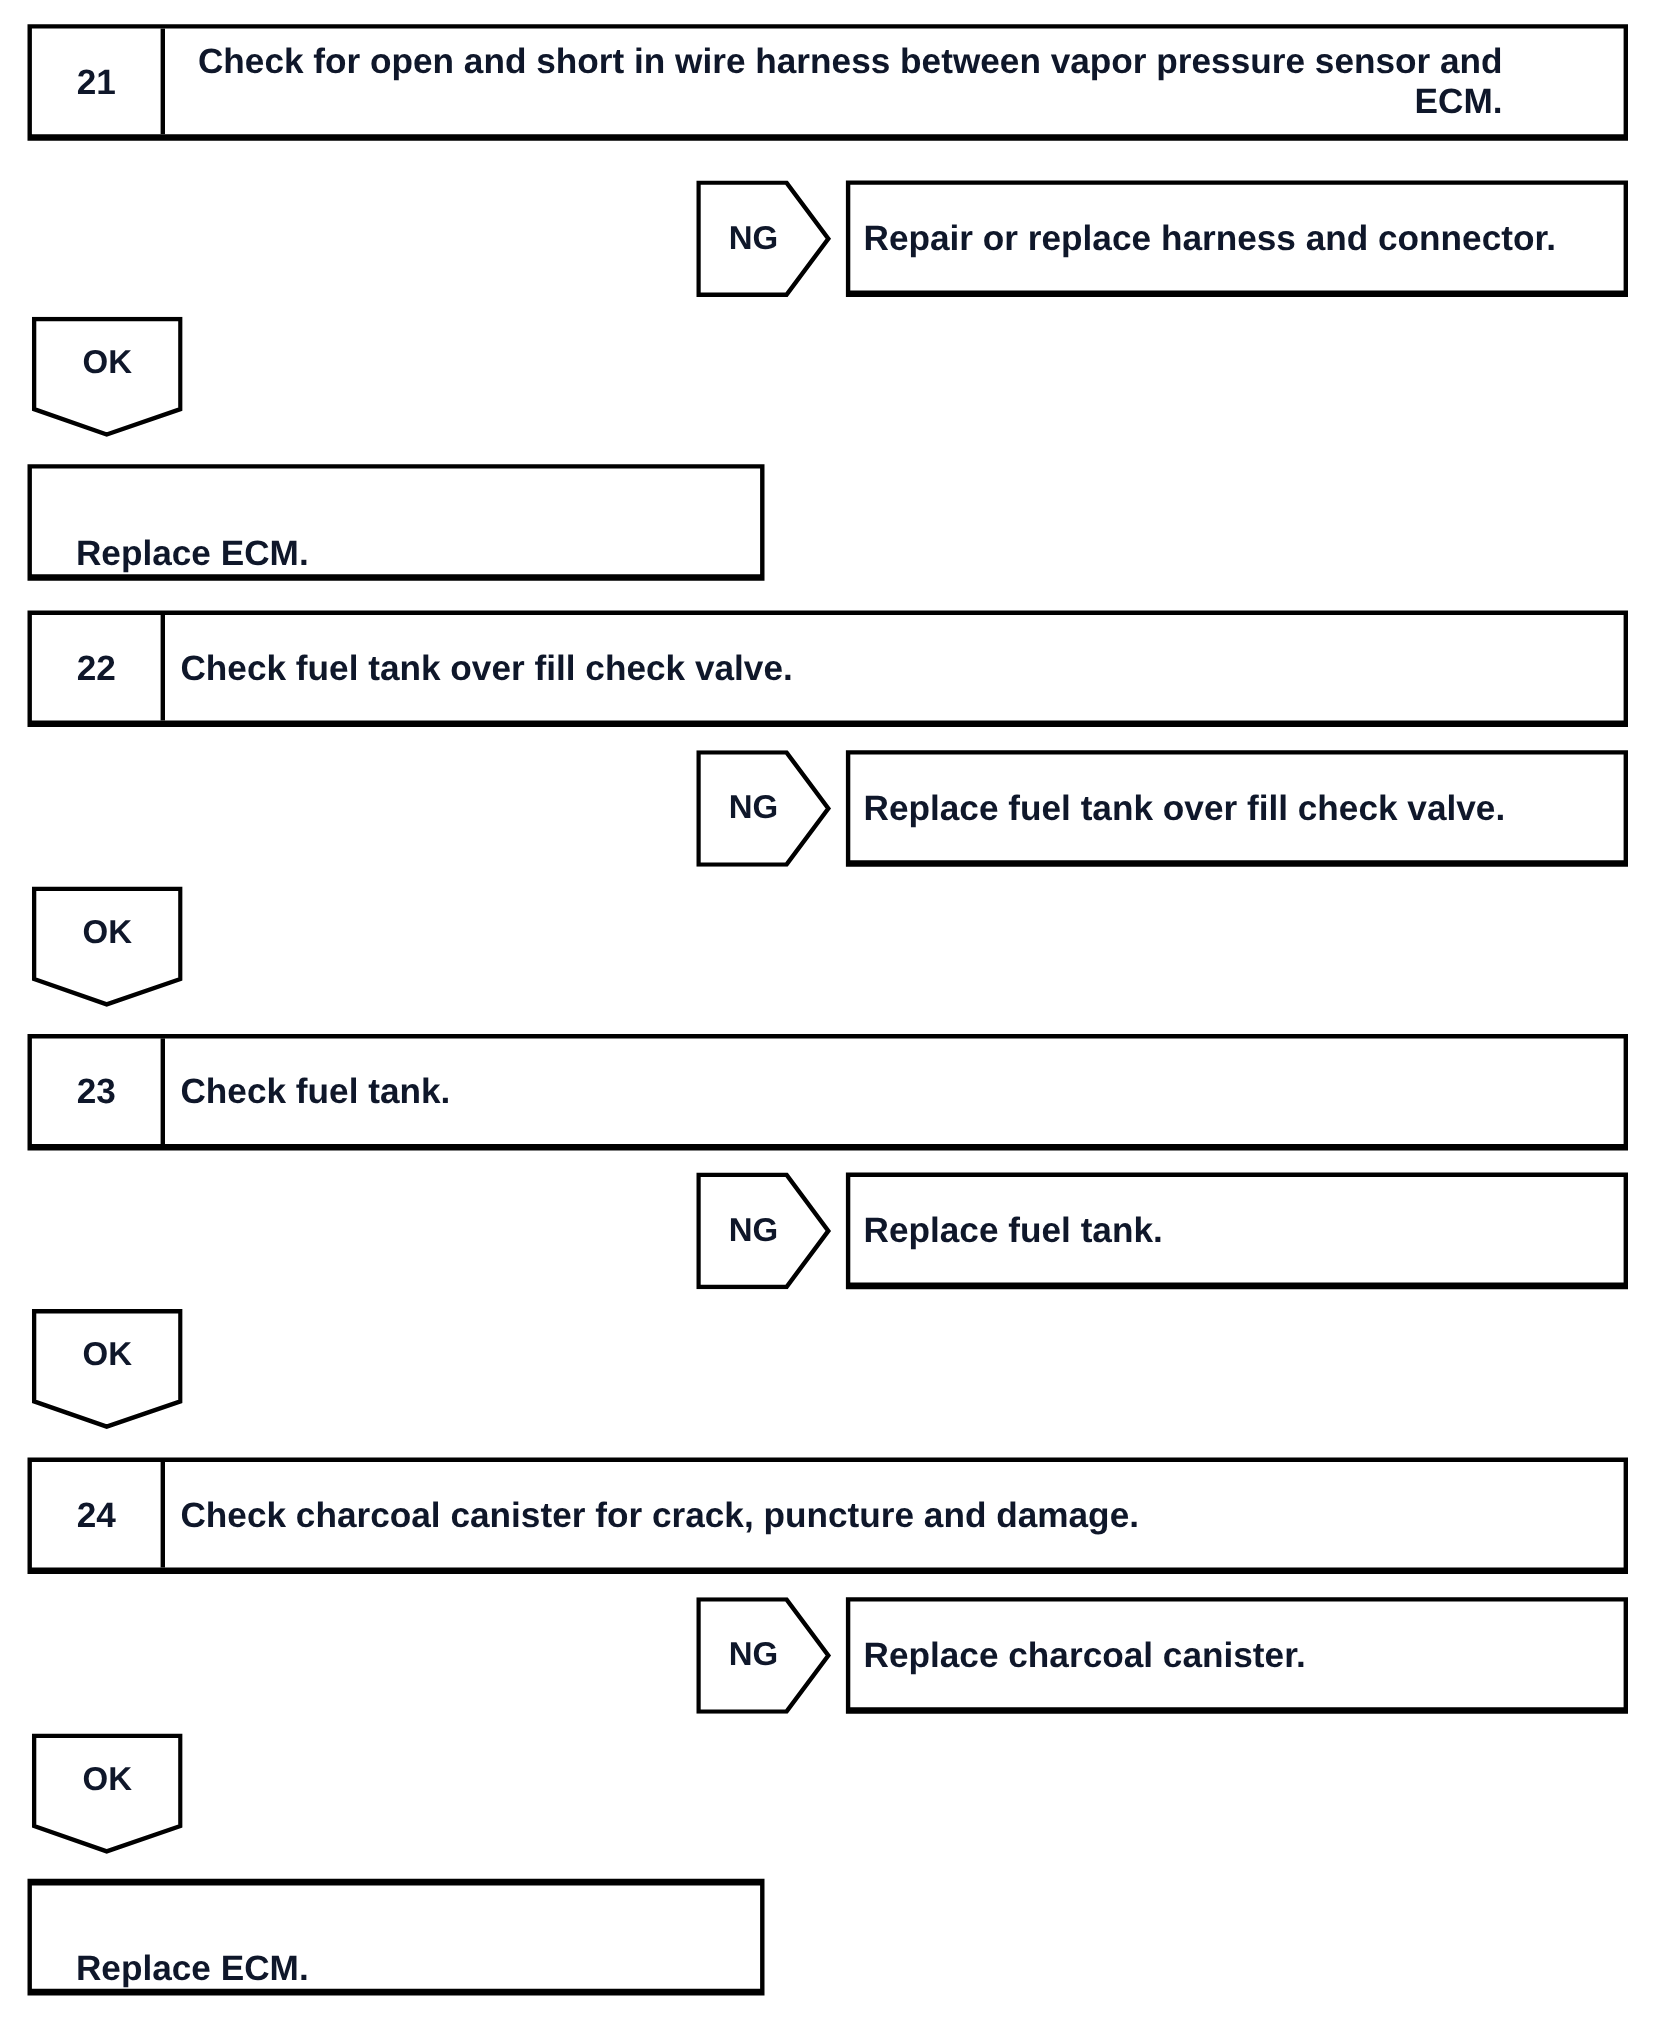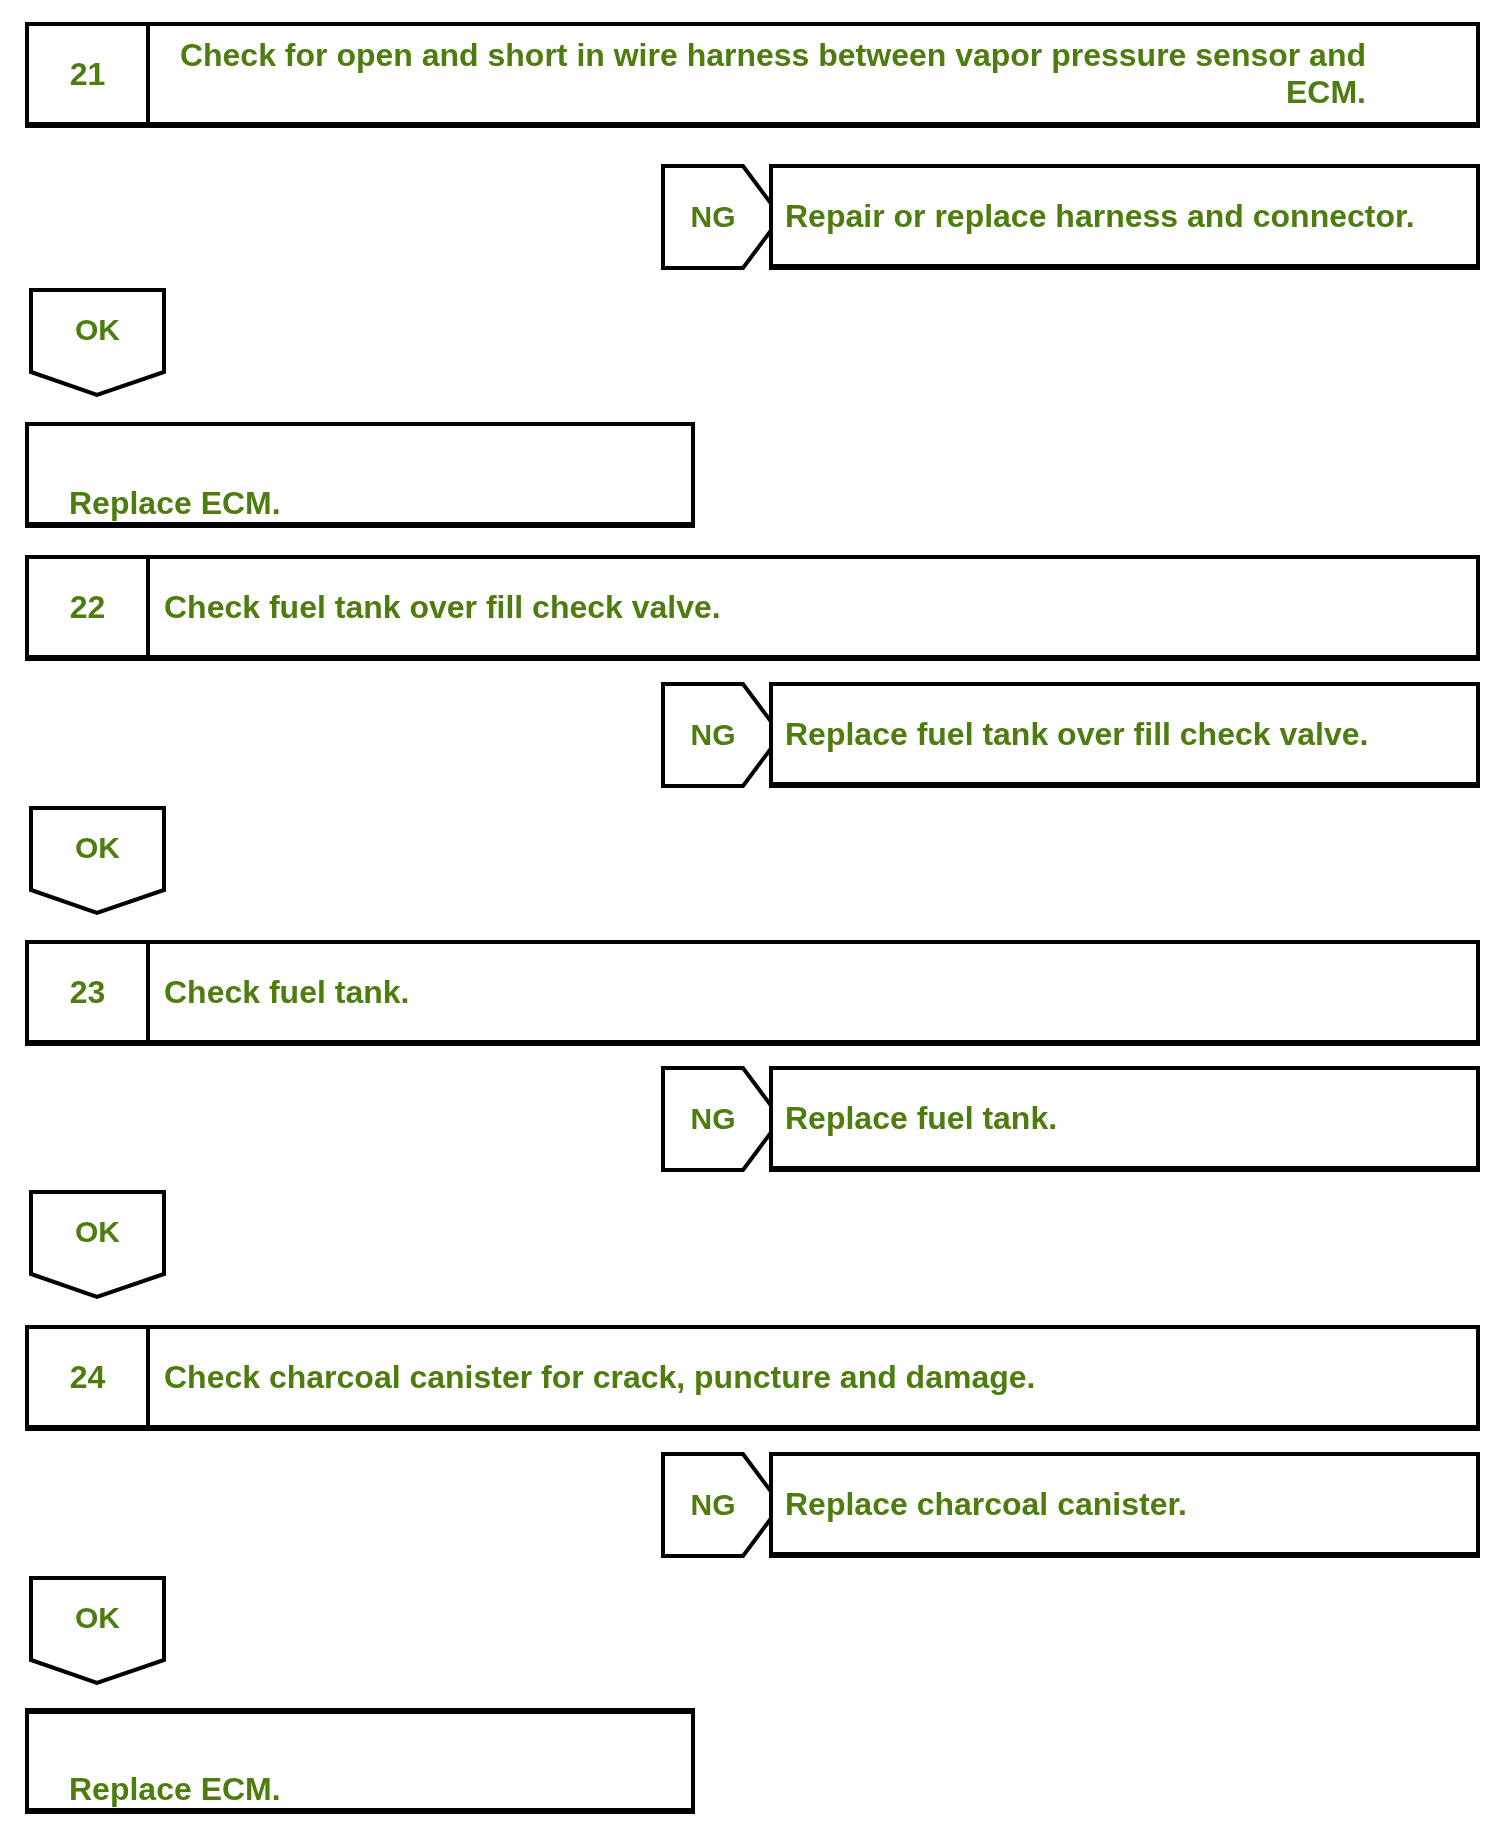--- a/index.html
+++ b/index.html
@@ -3,21 +3,21 @@
 <meta charset="utf-8">
 <style>
   html, body { margin: 0; padding: 0; background: #ffffff; }
   .page {
     position: relative;
     width: 1504px;
     height: 1844px;
     background: #ffffff;
     font-family: "Liberation Sans", sans-serif;
     font-weight: bold;
-    color: #4d7c0f;
+    color: #0f172a;
     overflow: hidden;
   }
   .step-box {
     position: absolute;
     left: 25px;
     width: 1455px;
     height: 106px;
     border: 4px solid #000;
     border-bottom-width: 6px;
     background: #fff;
@@ -68,21 +68,21 @@
     border-bottom-width: 6px;
     background: #fff;
     display: flex;
     align-items: flex-end;
     padding-left: 40px;
     font-size: 32px;
     box-sizing: border-box;
   }
   .ng-wrap {
     position: absolute;
-    left: 661px;
+    left: 633px;
     width: 126px;
     height: 76px;
   }
   .ng-wrap svg, .ok-wrap svg { position: absolute; left: 0; top: 0; display: block; }
   .ng-label {
     position: absolute;
     left: 0; top: 0;
     width: 104px;
     height: 106px;
     display: flex;

